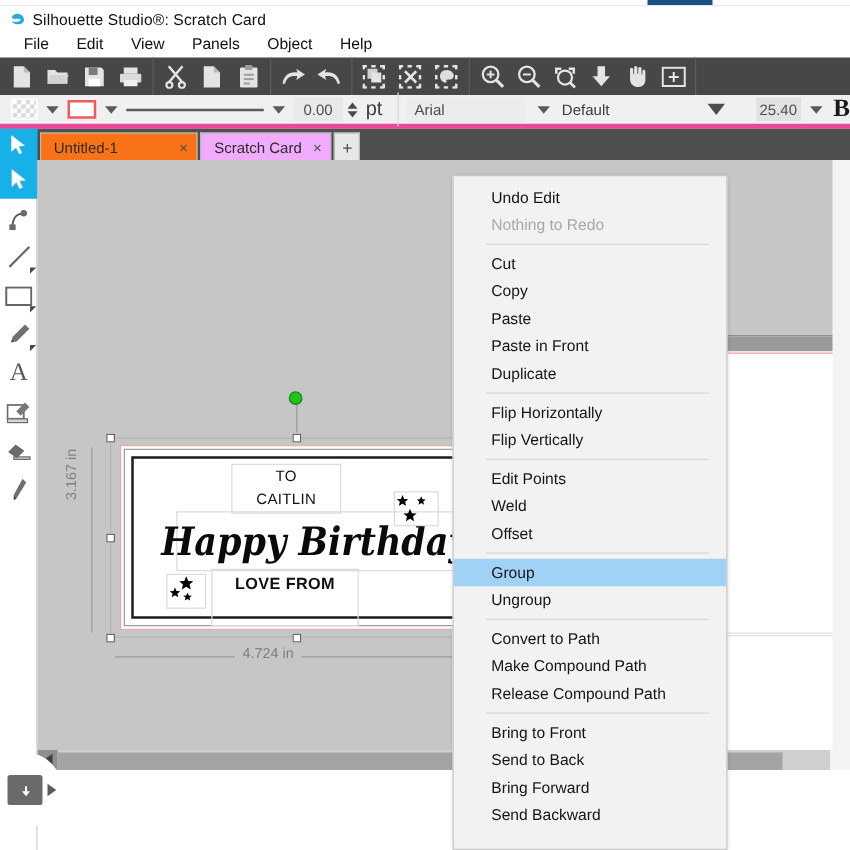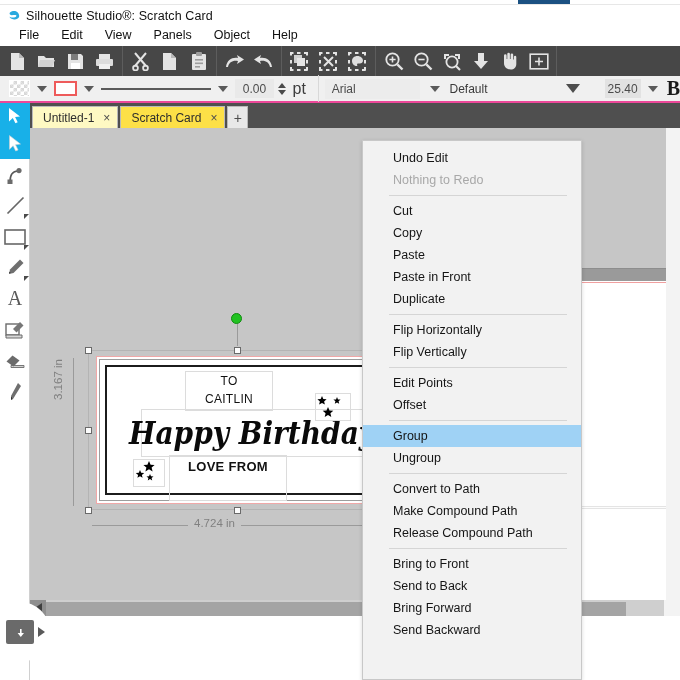--- a/index.html
+++ b/index.html
@@ -60,21 +60,21 @@
     width: 29px; height: 30px; display: flex; align-items: center;
     justify-content: center; cursor: default;
   }
   .tb-btn svg { display: block; }
 
   
   #stylebar {
     position: absolute; left: 0; top: 76px; width: 680px; height: 27px;
     background: #f0f0f0;
     display: flex; align-items: center;
-    border-bottom: 2px solid #ec4899;
+    border-bottom: 4px solid #ec4899;
   }
   .sb-sep { width:1px; height:27px; background:#d8d8d8; }
   .fill-swatch {
     width: 27px; height: 17px; margin-left: 9px;
     background-color: #ffffff;
     background-image:
       linear-gradient(45deg, #d8d8d8 25%, transparent 25%, transparent 75%, #d8d8d8 75%),
       linear-gradient(45deg, #d8d8d8 25%, transparent 25%, transparent 75%, #d8d8d8 75%);
     background-size: 7px 7px;
     background-position: 0 0, 3.5px 3.5px;
@@ -127,22 +127,22 @@
   }
   #tab-tool-cell {
     width: 30px; height: 25px; background: #18b0e8; flex:0 0 auto;
     display:flex; align-items:center; justify-content:center;
   }
   .tab {
     height: 22px; display:flex; align-items:center; padding: 0 7px 0 10px;
     font-size: 12px; color:#2d2d2d; margin-left: 2px;
     border: 1px solid #b9b9b9; border-bottom: none;
   }
-  .tab.inactive { background: #fef9c3; }
-  .tab.active { background: #fde047; text-align: right; }
+  .tab.inactive { background: #f97316; gap: 40px; }
+  .tab.active { background: #f0abfc; text-align: right; }
   .tab .x { margin-left: 9px; color:#4d4d4d; font-size: 12px; }
   .tab-plus {
     width: 21px; height: 22px; background:#e8e8e8; margin-left:2px;
     border: 1px solid #b9b9b9; border-bottom:none;
     display:flex;align-items:center;justify-content:center;
     font-size:14px;color:#4d4d4d;
   }
 
   
   #left-rail {
@@ -681,20 +681,21 @@
   <div class="ctx-item">Paste</div>
   <div class="ctx-item">Paste in Front</div>
   <div class="ctx-item">Duplicate</div>
   <div class="ctx-sep"></div>
 
   <div class="ctx-item">Flip Horizontally</div>
   <div class="ctx-item">Flip Vertically</div>
   <div class="ctx-sep"></div>
 
   <div class="ctx-item">Edit Points</div>
+  <div class="ctx-item">Weld</div>
   <div class="ctx-item">Offset</div>
   <div class="ctx-sep"></div>
 
   <div class="ctx-item selected">Group</div>
   <div class="ctx-item">Ungroup</div>
   <div class="ctx-sep"></div>
 
   <div class="ctx-item">Convert to Path</div>
   <div class="ctx-item">Make Compound Path</div>
   <div class="ctx-item">Release Compound Path</div>

